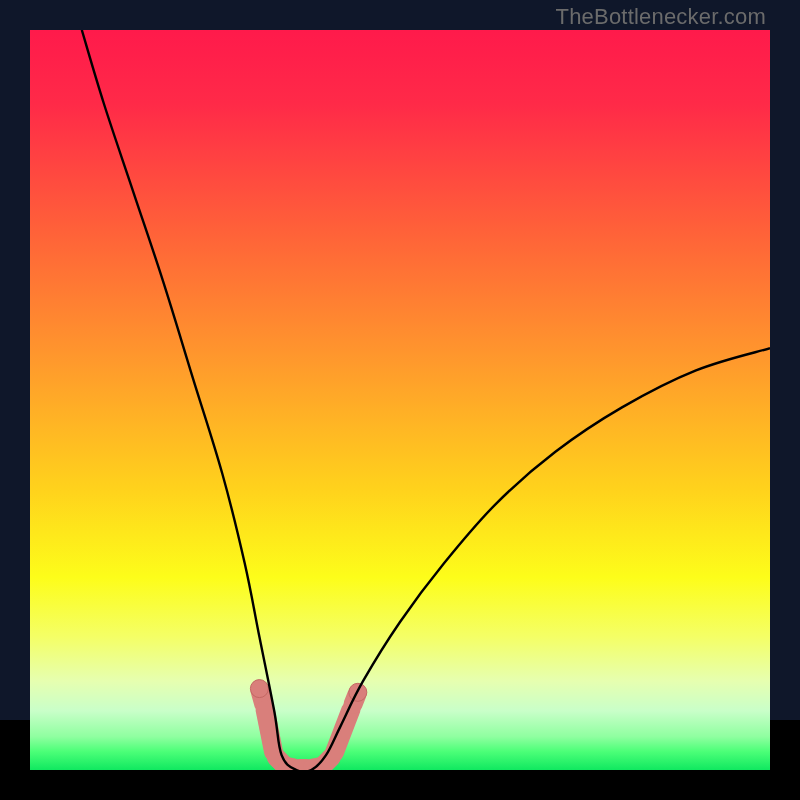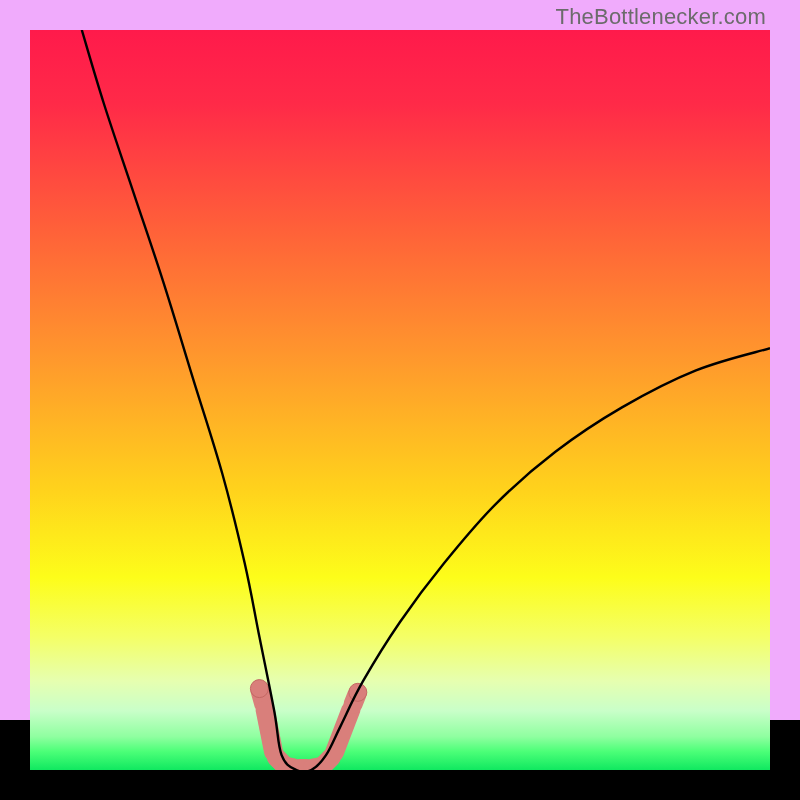--- a/index.html
+++ b/index.html
@@ -10,21 +10,21 @@
     background: #000;
     overflow: hidden;
     font-family: Arial, Helvetica, sans-serif;
   }
   .frame {
     position: absolute;
     left: 0;
     top: 0;
     width: 800px;
     height: 720px;
-    background: #f0abfc;
+    background: #0f172a;
   }
   .plot {
     position: absolute;
     left: 30px;
     top: 30px;
     width: 740px;
     height: 740px;
     overflow: hidden;
   }
   .gradient {

